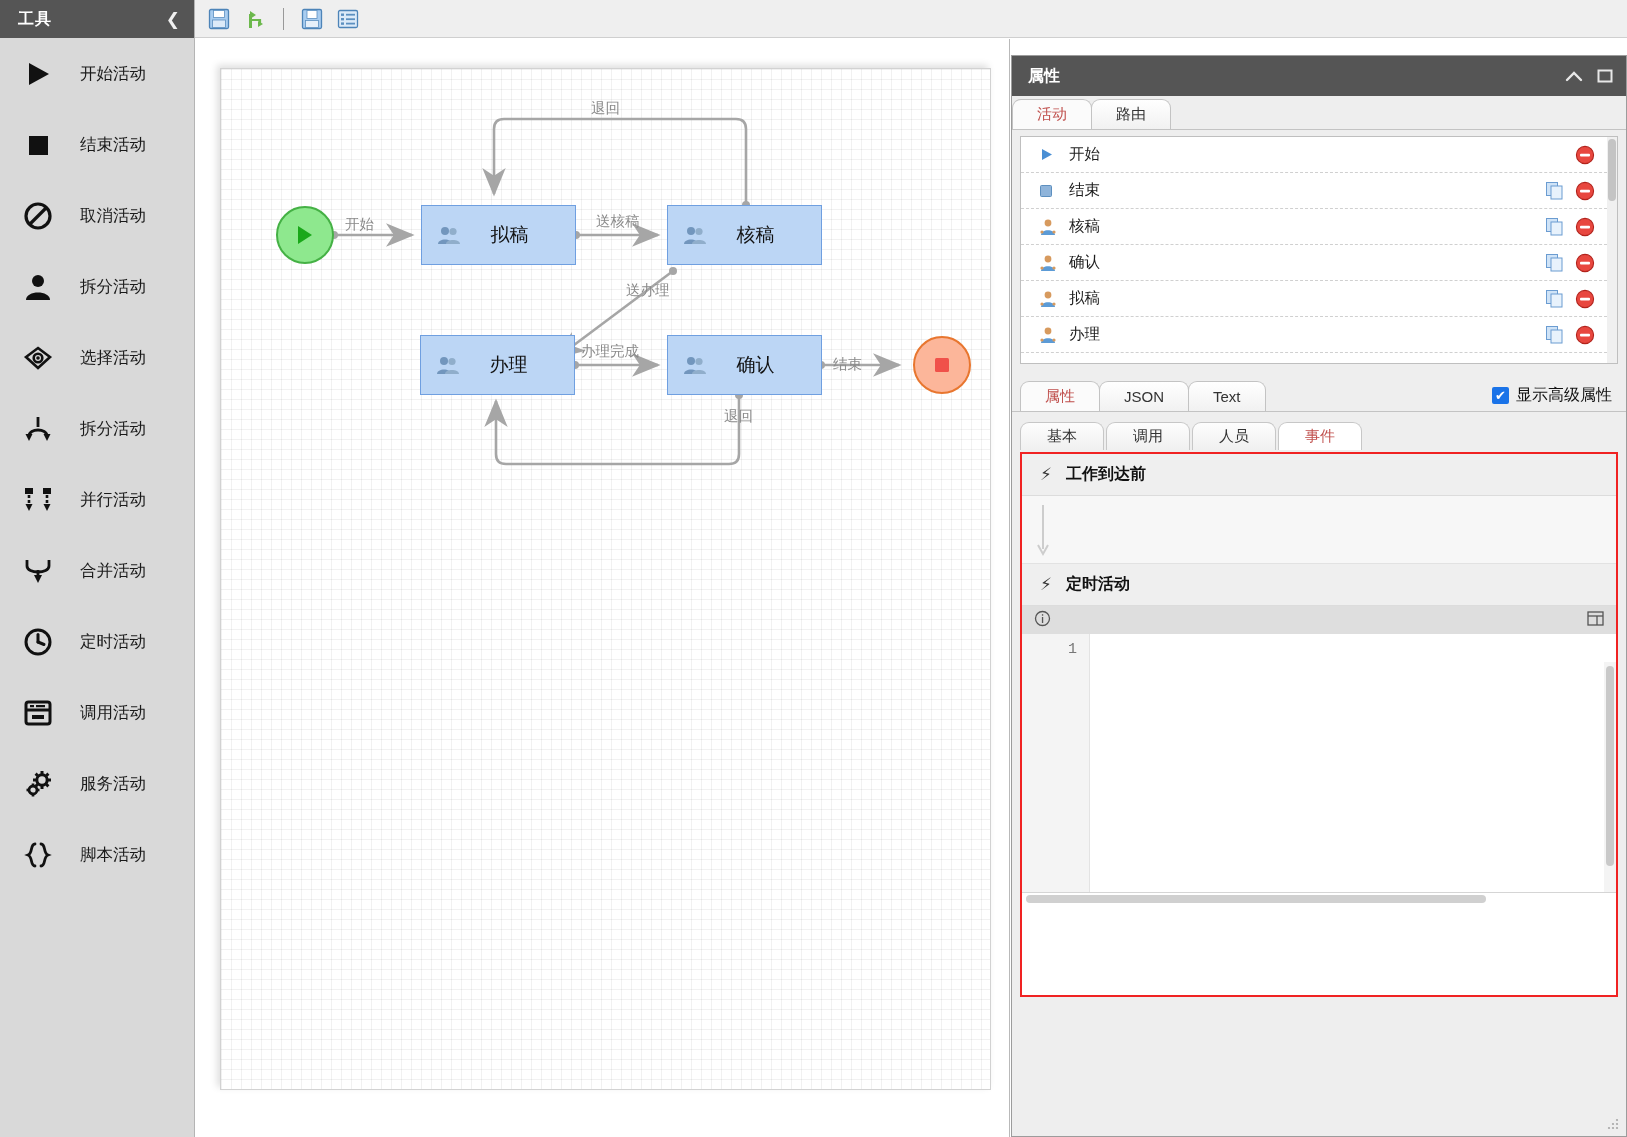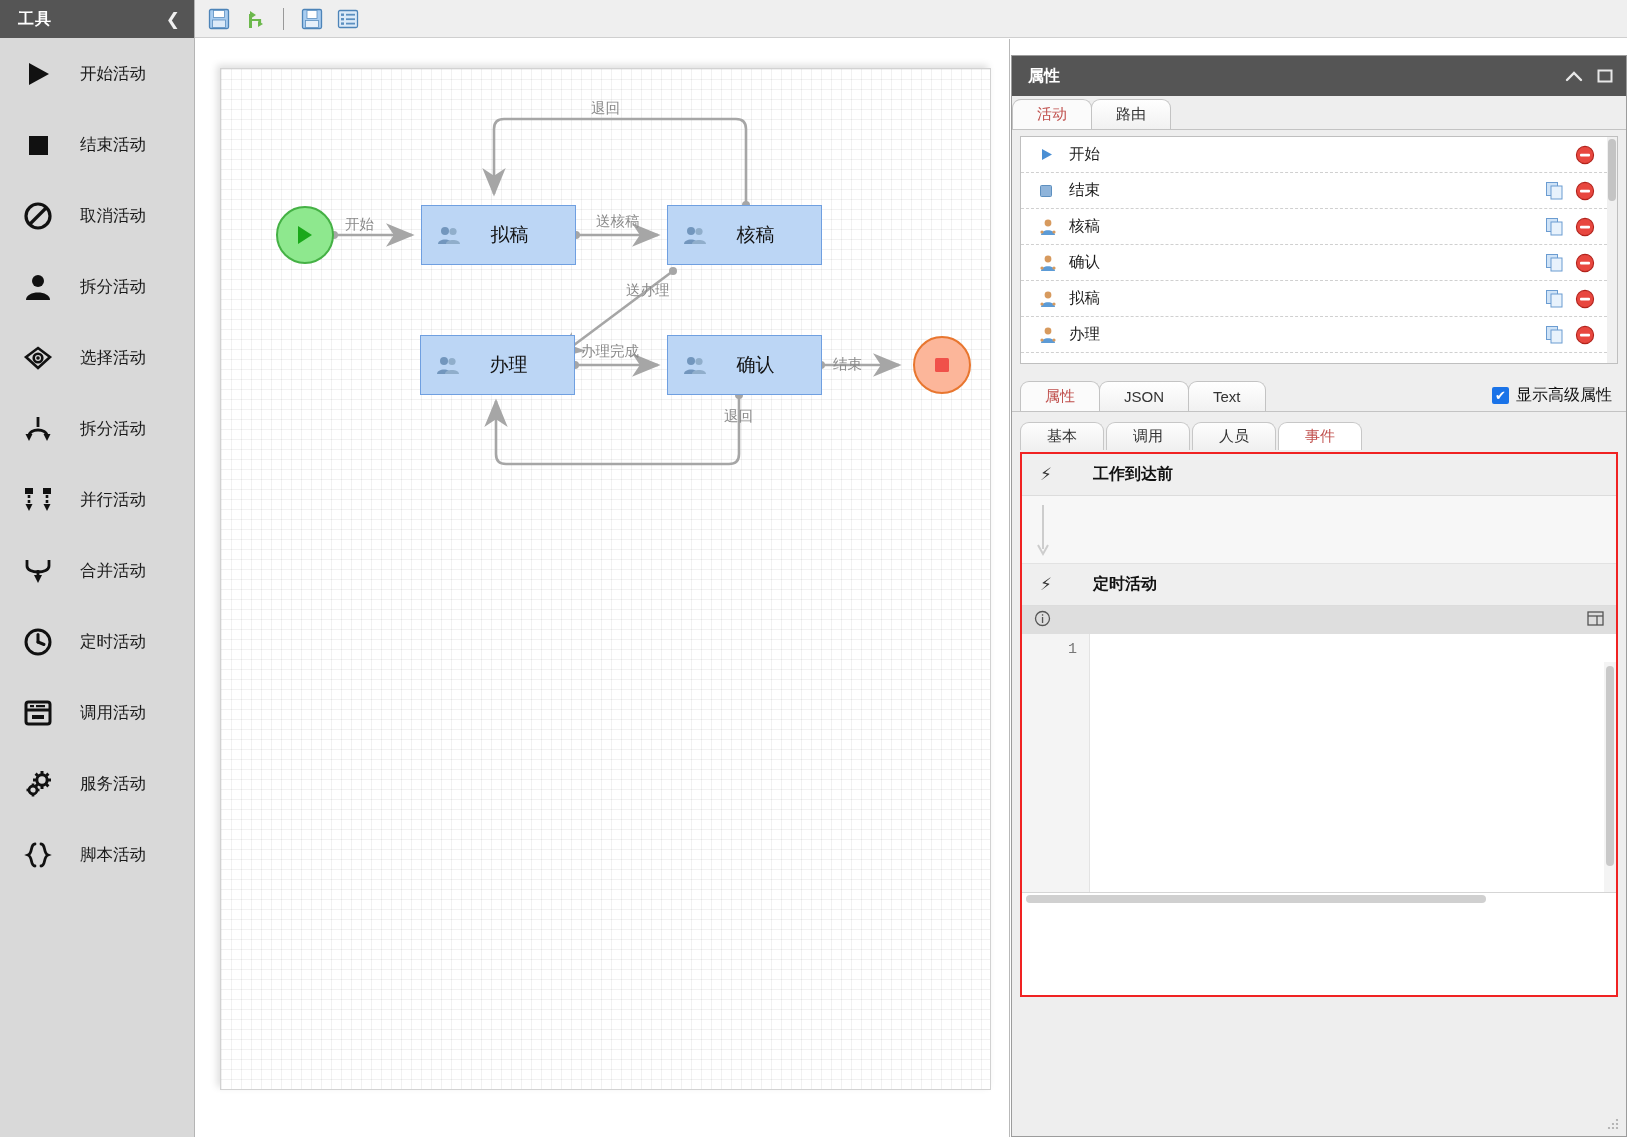--- a/index.html
+++ b/index.html
@@ -162,21 +162,21 @@
 
   #event-panel {
     margin: 0 8px 8px 8px; border: 2px solid #f02222; background: #ffffff;
     height: 545px; overflow: hidden; position: relative;
   }
   .evt-header {
     height: 42px; background: #efefef; border-bottom: 1px solid #dcdcdc;
     display: flex; align-items: center; padding-left: 18px; gap: 14px;
   }
   .evt-header .bolt { color: #333; font-size: 17px; }
-  .evt-header .etitle { font-size: 16px; font-weight: bold; color: #111; margin-left: 27px; }
+  .evt-header .etitle { font-size: 16px; font-weight: bold; color: #111; }
   .evt-body {
     height: 68px; background: #f7f7f7; border-bottom: 1px solid #e2e2e2;
     display: flex; align-items: center; position: relative;
   }
   .evt-body .arrow-col { width: 42px; display: flex; align-items: center; justify-content: center; }
   .evt-body .etext { flex: 1; text-align: center; font-size: 16px; color: #4a4a4a; padding-right: 90px; }
 
   .evt-sub-header {
     height: 46px; background: #ffffff; display: flex; align-items: center;
     padding: 0 18px; border-bottom: 1px dashed #b9b9b9;

